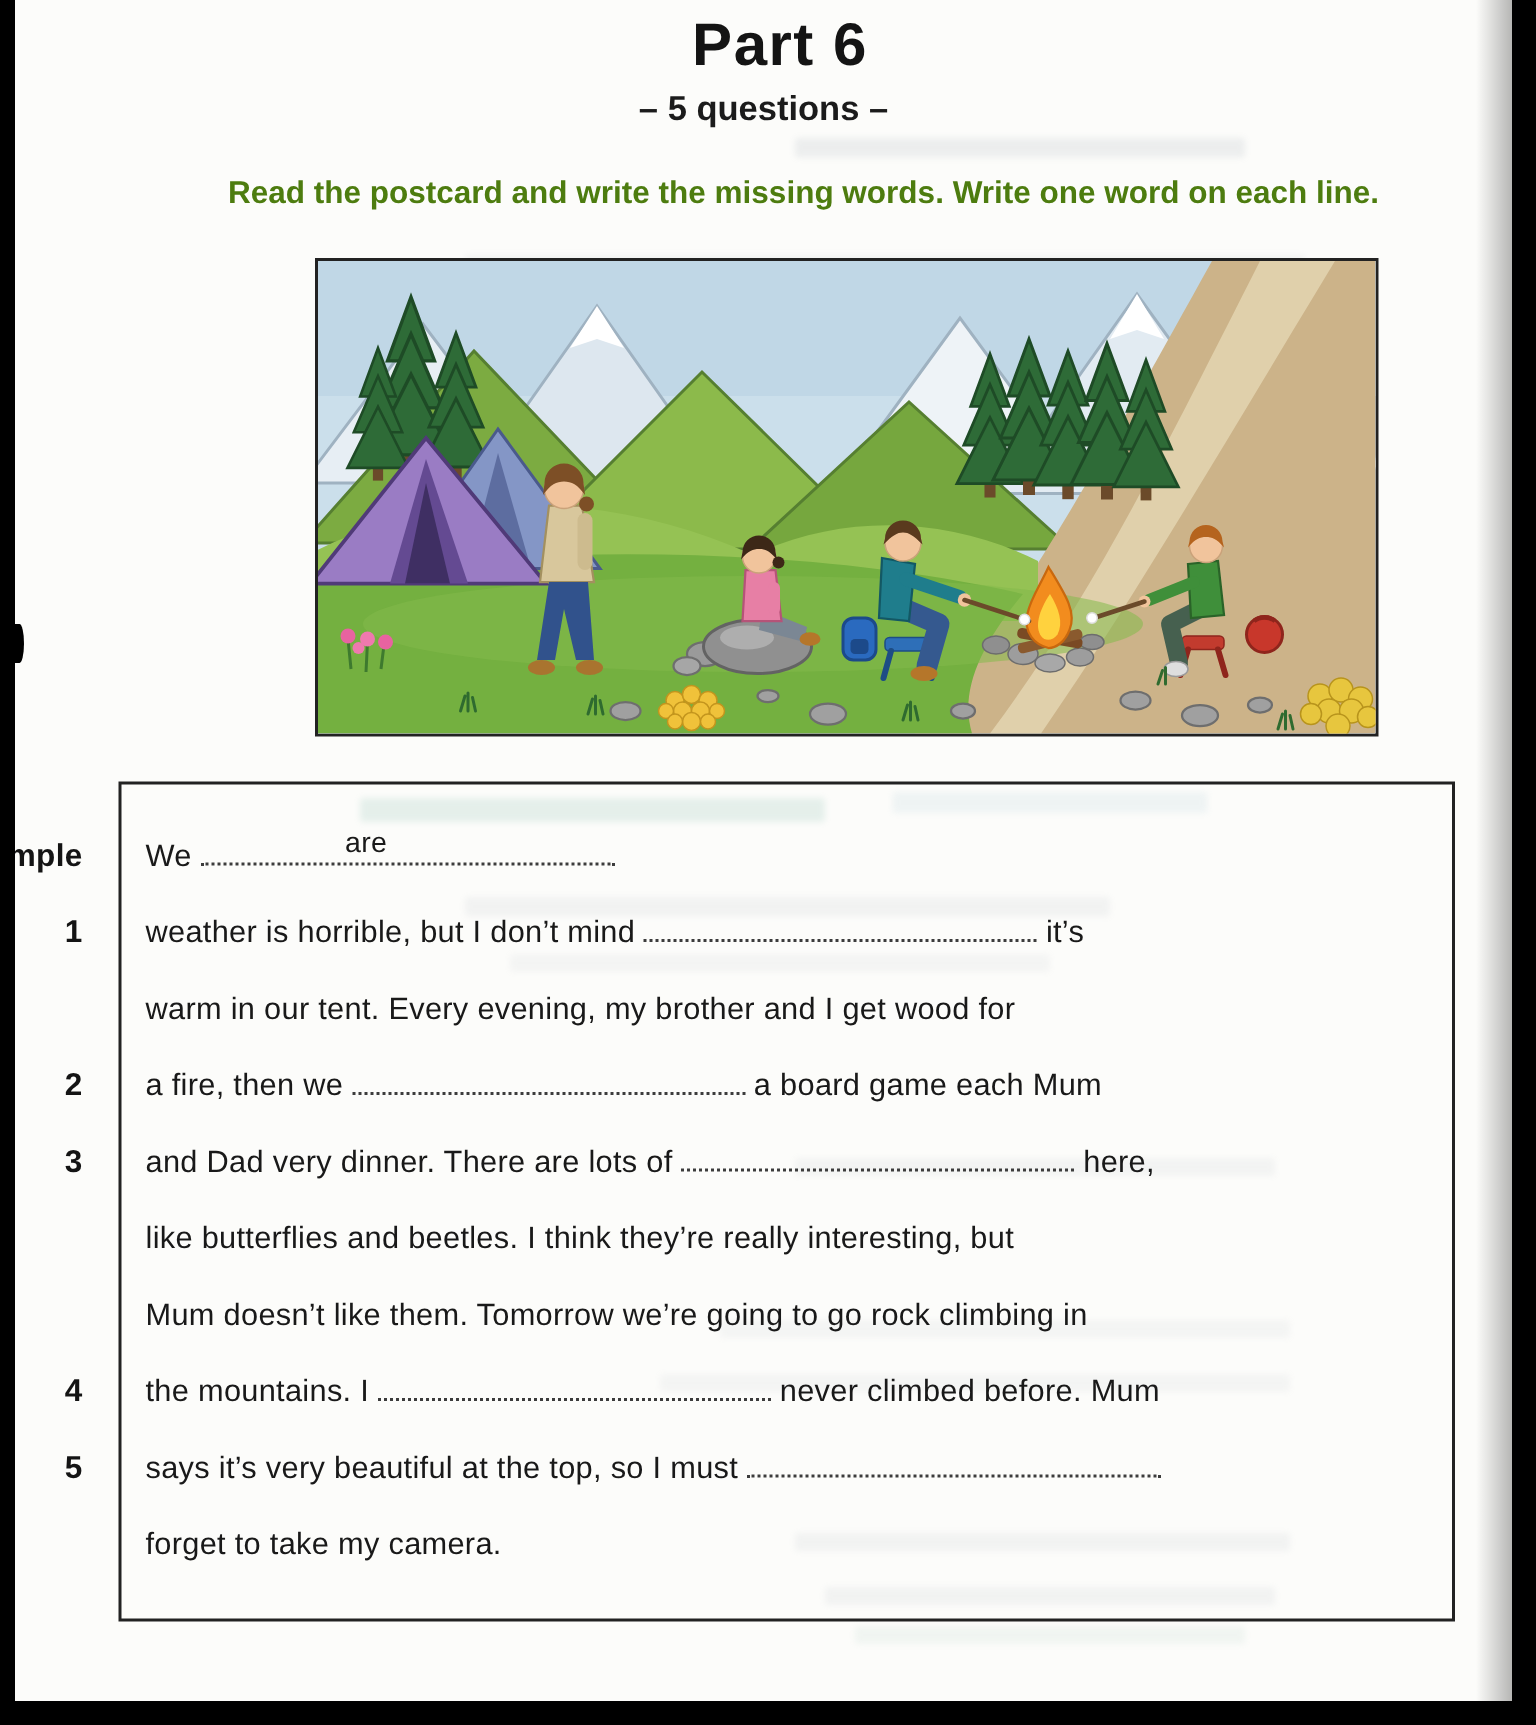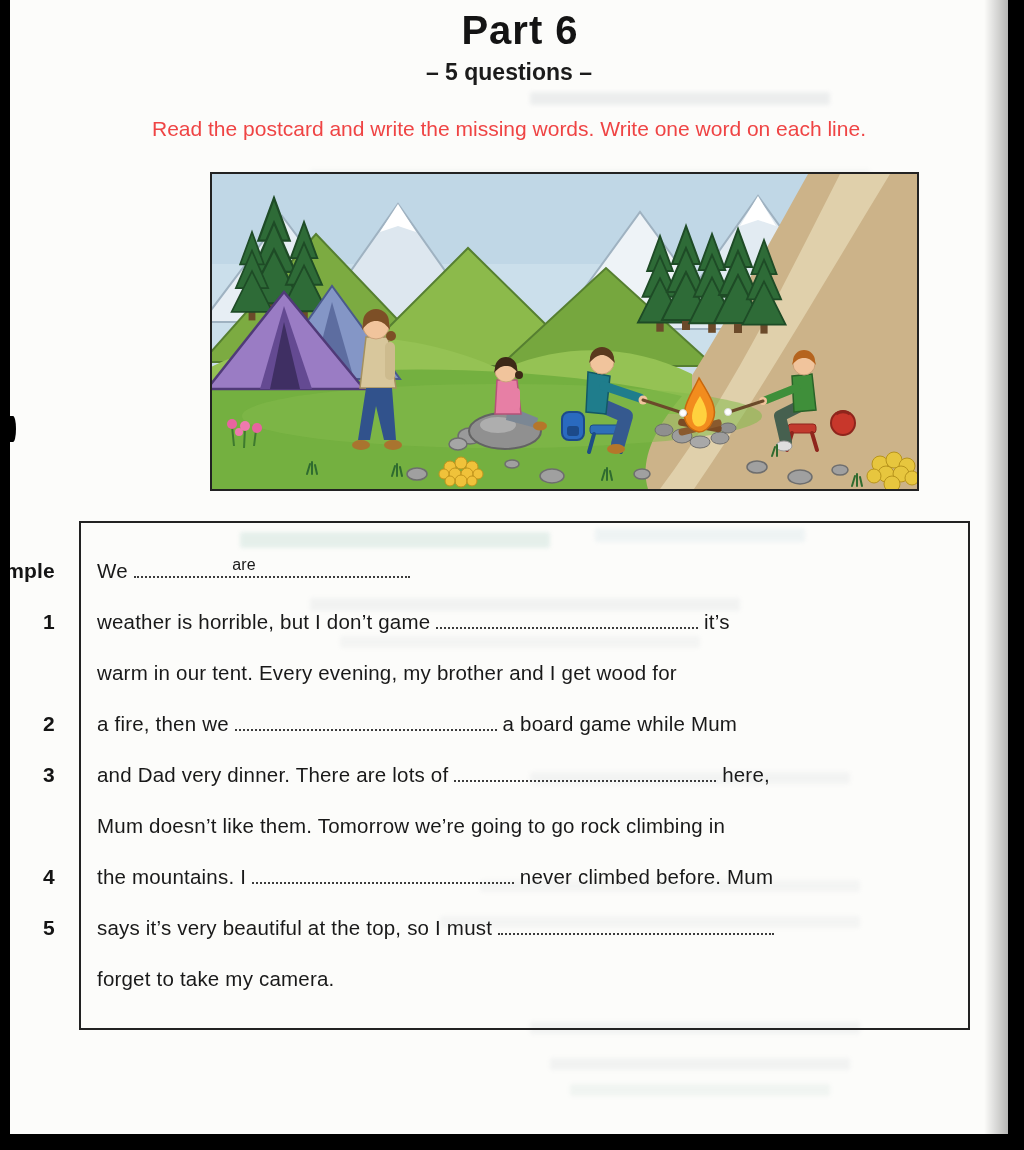--- a/index.html
+++ b/index.html
@@ -35,22 +35,22 @@
   .content { position: relative; z-index: 1; }
 
   .title {
     text-align: center; font-size: 40px; font-weight: bold;
     margin: 8px 0 0; letter-spacing: 1px; color: #141414; padding-left: 22px;
   }
   .subtitle {
     text-align: center; font-size: 23px; font-weight: bold; margin-top: 6px;
   }
   .instructions {
-    font-weight: normal; font-size: 21px; line-height: 1.6;
-    margin: 26px 0 16px 142px; width: 790px; color: #ef4444;
+    font-weight: bold; font-size: 21px; line-height: 1.6;
+    margin: 26px 0 16px 142px; width: 790px; color: #4d7c0f;
   }
   .pic-frame {
     margin: 26px 0 0 200px; width: 709px; height: 319px;
     border: 2px solid #222; background: #fff;
   }
   .pic-frame svg { display: block; width: 705px; height: 315px; }
 
   .passage-box {
     margin: 30px 38px 0 69px;
     border: 2px solid #222;
@@ -65,21 +65,21 @@
     position: absolute; left: -160px; width: 118px; text-align: right;
     font-weight: bold; font-size: 21px; color: #141414;
   }
   .blank {
     display: inline-block; width: 262px; height: 5px;
     border-bottom: 2.5px dotted #3c3c3c; position: relative;
   }
   .blank:last-child { width: 276px; }
   .answer {
     position: absolute; left: 40%; transform: translateX(-50%);
-    bottom: 3px; font-size: 16px; line-height: 1; white-space: nowrap; text-align: center;
+    bottom: 3px; font-size: 19px; line-height: 1; white-space: nowrap; text-align: center;
   }
 </style>
 </head>
 <body>
 
 <div class="page">
 
   <div class="ghosts">
     <div class="ghost" style="left:520px;top:92px;width:300px;height:13px;background:#8f9aa6;opacity:.14"></div>
     <div class="ghost" style="left:300px;top:170px;width:560px;height:14px;background:#9aa6b0;opacity:.10"></div>
@@ -262,24 +262,25 @@
           <path d="M390,306 l3,-10 M395,306 l0,-12 M400,306 l-2,-9"></path>
           <path d="M560,282 l3,-9 M565,282 l0,-11"></path>
           <path d="M640,312 l3,-10 M645,312 l0,-12 M650,312 l-2,-9"></path>
           <path d="M95,300 l3,-10 M100,300 l0,-12 M105,300 l-2,-9"></path>
         </g>
       </svg>
     </div>
 
     <div class="passage-box">
         <div class="prow"><span class="rownum">Example</span><span class="ptext">We </span><span class="blank"><span class="answer">are</span></span></div>
-        <div class="prow"><span class="rownum">1</span><span class="ptext">weather is horrible, but I don’t game </span><span class="blank"></span><span class="ptext"> it’s</span></div>
+        <div class="prow"><span class="rownum">1</span><span class="ptext">weather is horrible, but I don’t mind </span><span class="blank"></span><span class="ptext"> it’s</span></div>
         <div class="prow"><span class="ptext">warm in our tent. Every evening, my brother and I get wood for</span></div>
-        <div class="prow"><span class="rownum">2</span><span class="ptext">a fire, then we </span><span class="blank"></span><span class="ptext"> a board game while Mum</span></div>
+        <div class="prow"><span class="rownum">2</span><span class="ptext">a fire, then we </span><span class="blank"></span><span class="ptext"> a board game each Mum</span></div>
         <div class="prow"><span class="rownum">3</span><span class="ptext">and Dad very dinner. There are lots of </span><span class="blank"></span><span class="ptext"> here,</span></div>
+        <div class="prow"><span class="ptext">like butterflies and beetles. I think they’re really interesting, but</span></div>
         <div class="prow"><span class="ptext">Mum doesn’t like them. Tomorrow we’re going to go rock climbing in</span></div>
         <div class="prow"><span class="rownum">4</span><span class="ptext">the mountains. I </span><span class="blank"></span><span class="ptext"> never climbed before. Mum</span></div>
         <div class="prow"><span class="rownum">5</span><span class="ptext">says it’s very beautiful at the top, so I must </span><span class="blank"></span></div>
         <div class="prow"><span class="ptext">forget to take my camera.</span></div>
       </div>
   </div>
 
   <div class="page-shade"></div>
   <div class="scan-artifact"></div>
 </div>

